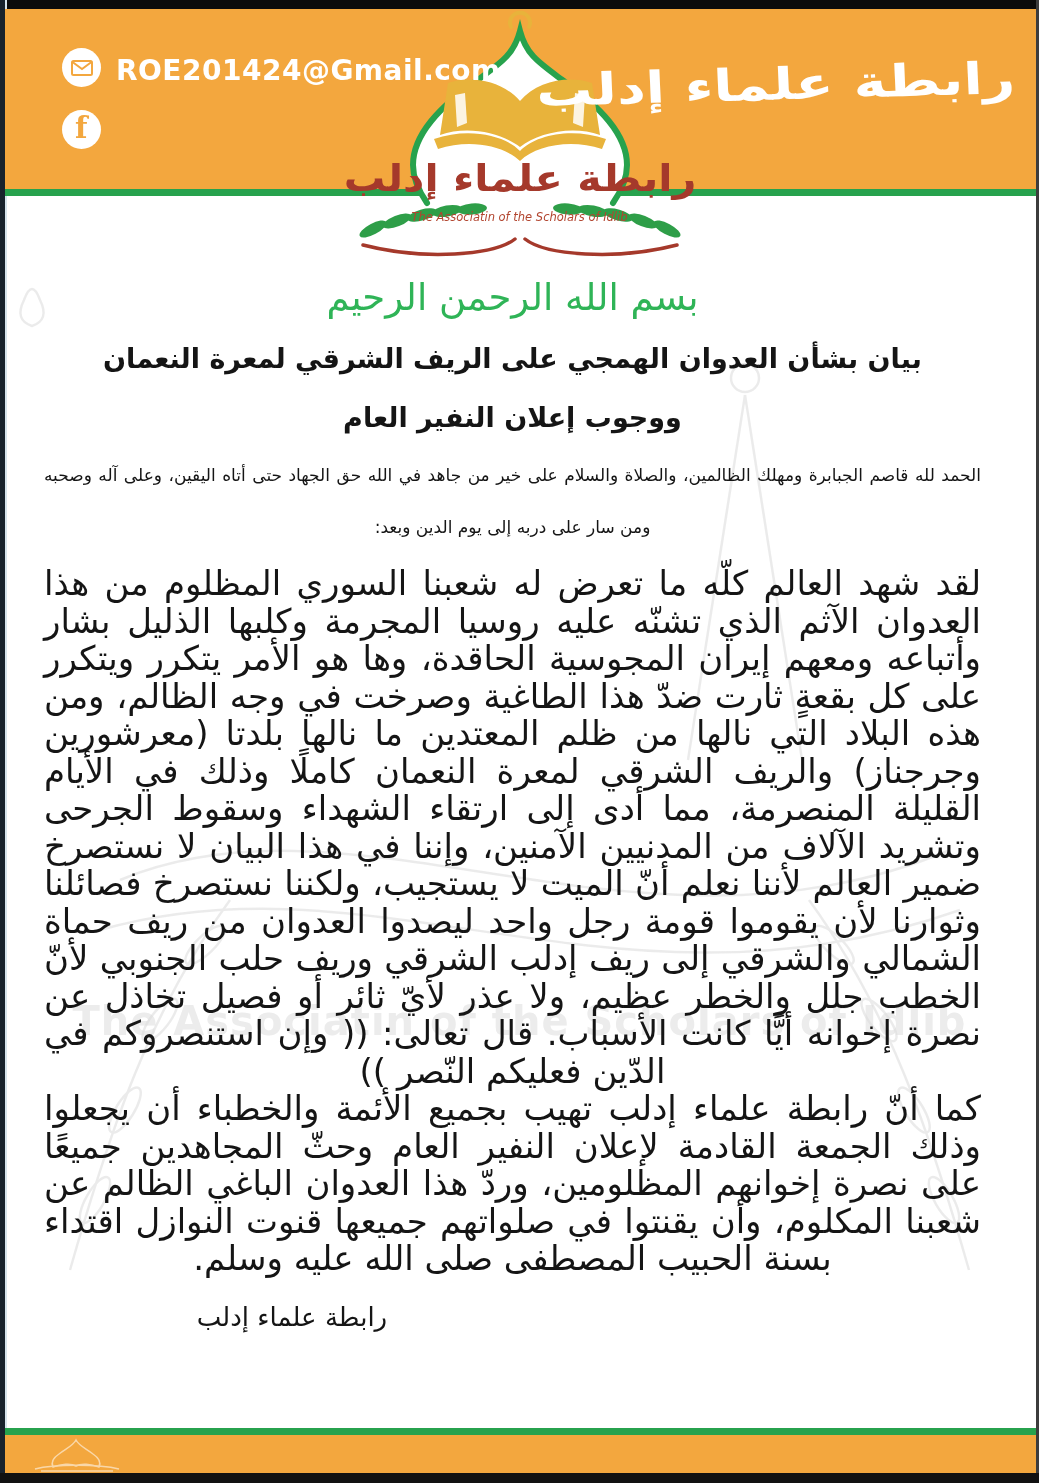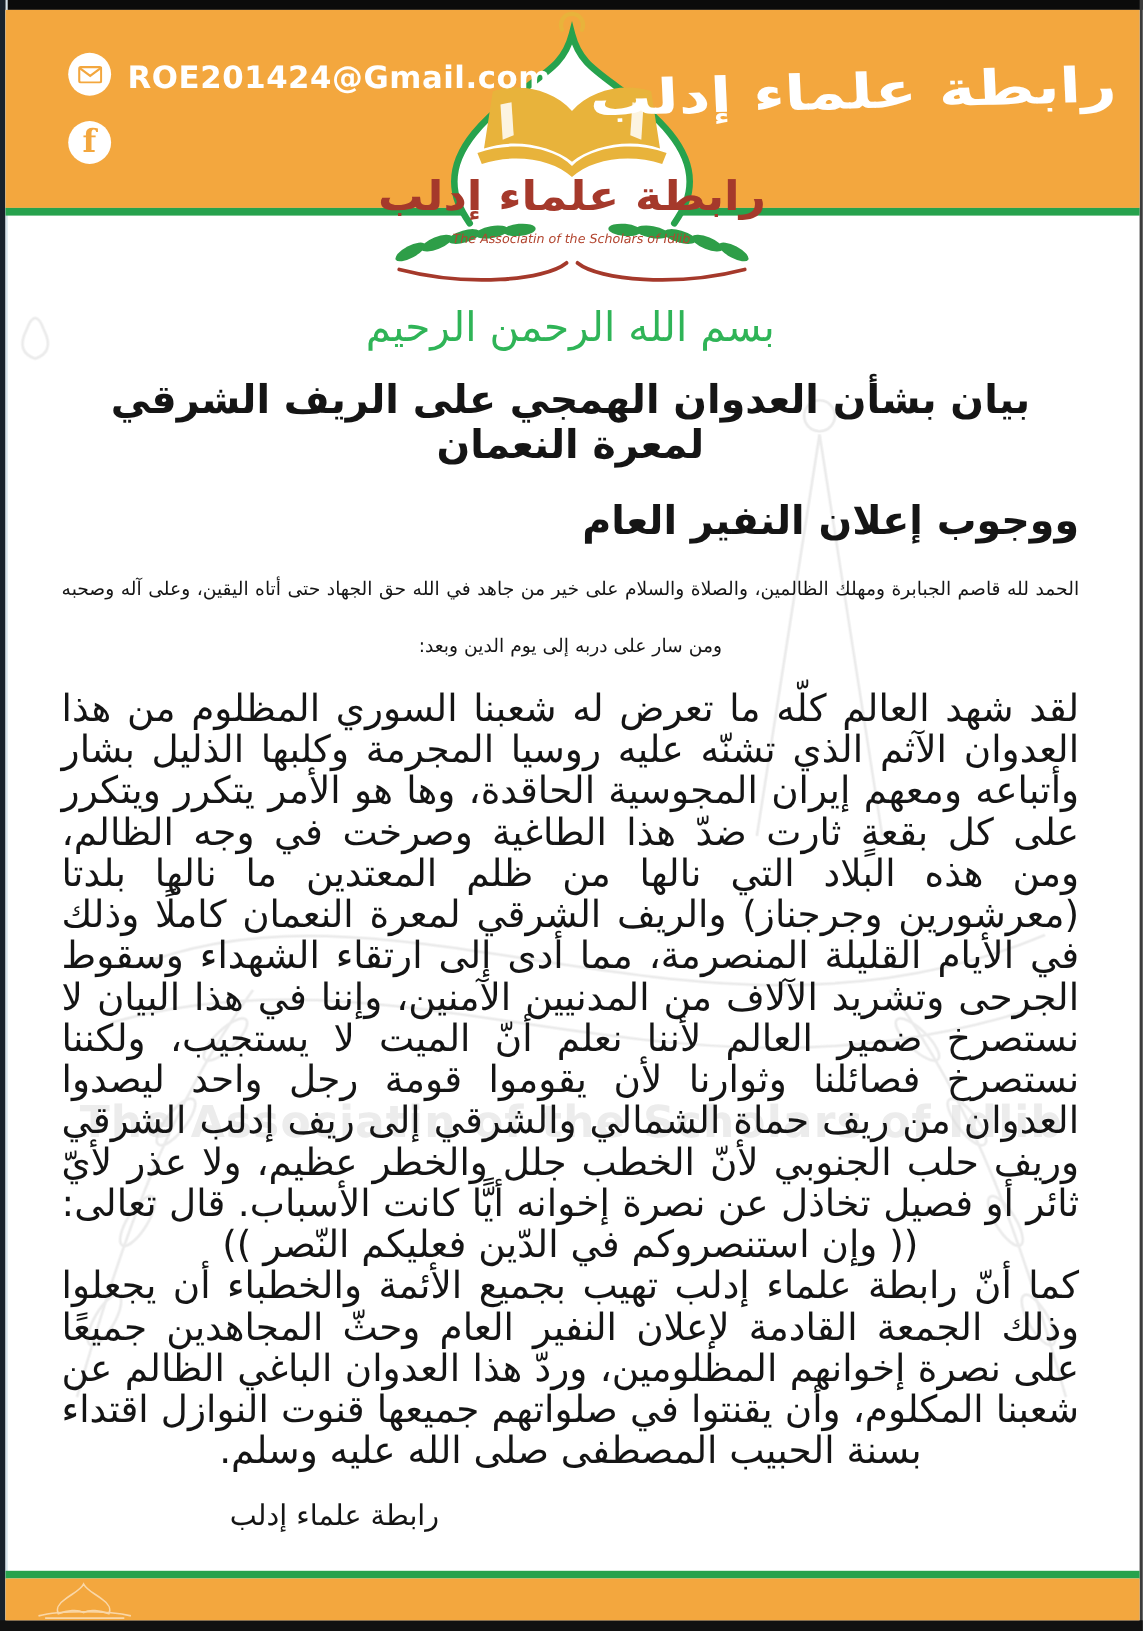--- a/index.html
+++ b/index.html
@@ -45,25 +45,25 @@
 
   
   .wm-layer{position:absolute;inset:0;z-index:1;pointer-events:none;}
   .wm-text{
     position:absolute;top:998px;left:0;right:0;text-align:center;
     font-size:40px;font-weight:bold;color:var(--wm);opacity:.55;letter-spacing:1px;white-space:nowrap;
   }
 
   
   .content{
-    position:absolute;top:276px;left:56px;right:58px;z-index:2;direction:rtl;color:var(--ink);
+    position:absolute;top:276px;left:44px;right:58px;z-index:2;direction:rtl;color:var(--ink);
   }
   .bismillah{text-align:center;color:var(--bismillah);font-size:37px;font-weight:500;margin:0 0 24px;}
-  .doc-title{text-align:center;font-size:36px;font-weight:bold;margin:0 0 28px;}
-  .doc-title.second{margin-bottom:16px;text-align:right;}
+  .doc-title{text-align:center;font-size:27px;font-weight:bold;margin:0 0 28px;}
+  .doc-title.second{margin-bottom:16px;}
   .opening{font-size:17px;line-height:52px;text-align:justify;text-align-last:center;margin:0 0 12px;}
   .para{font-size:34px;line-height:37.5px;text-align:justify;text-align-last:center;margin:0;}
   .signature{width:480px;margin:18px auto 0 8px;margin-right:auto;margin-left:8px;text-align:center;
     font-size:26px;line-height:43px;}
   
   .signature{margin-right:auto;}
 
   
   .footer-green{position:absolute;left:5px;right:3px;top:1428px;height:7px;background:var(--green);z-index:2;}
   .footer-orange{position:absolute;left:5px;right:3px;top:1435px;height:38px;background:var(--orange);z-index:2;}

